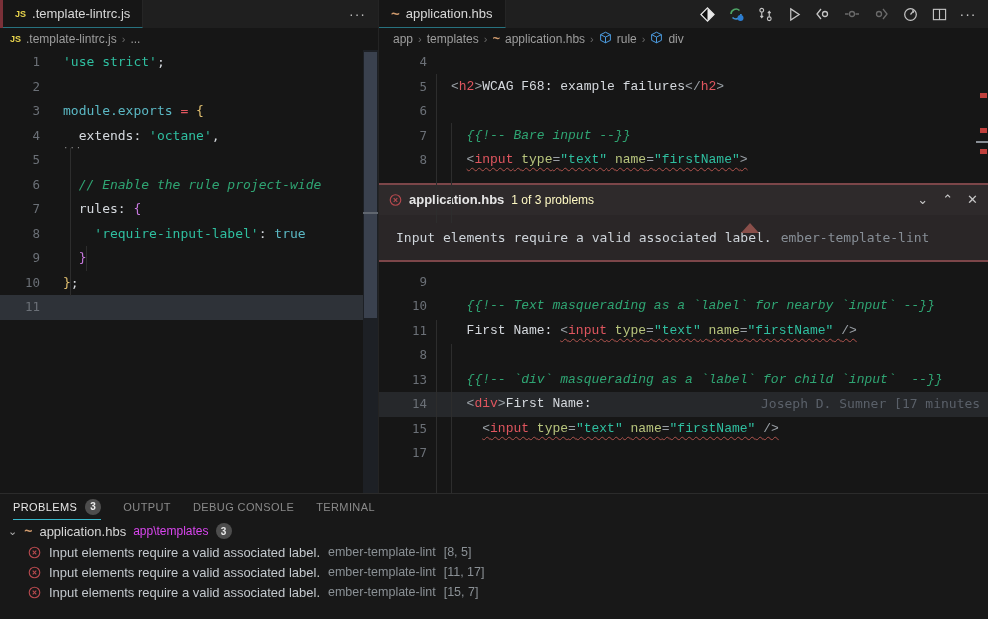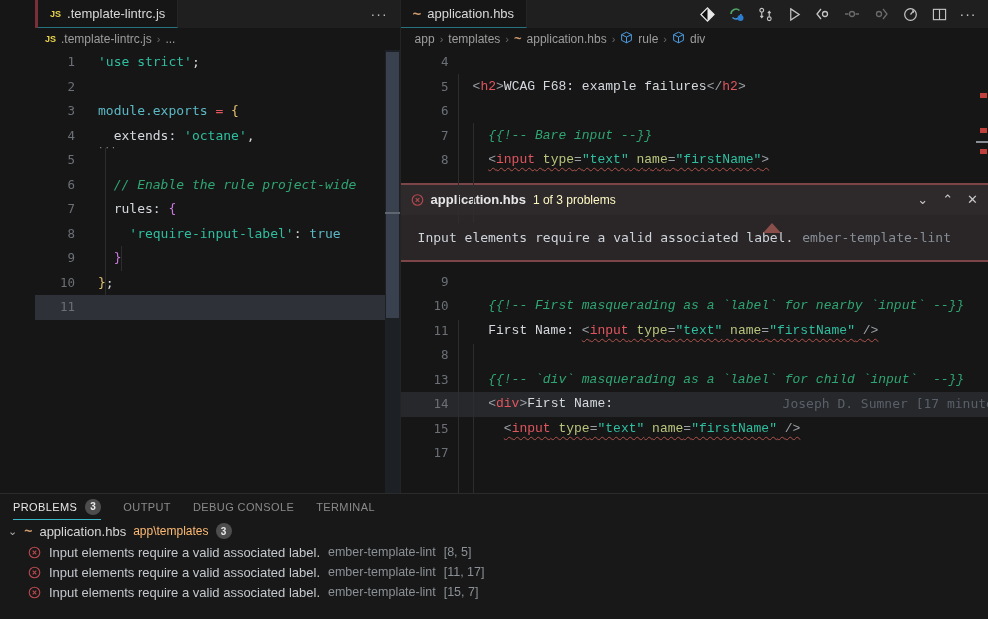--- a/index.html
+++ b/index.html
@@ -1,19 +1,19 @@
 <!DOCTYPE html>
 <html><head>
 <meta charset="utf-8">
 <style>
   * { margin:0; padding:0; box-sizing:border-box; }
   html,body { width:988px; height:619px; overflow:hidden; background:#111; }
   body { font-family:"Liberation Sans", sans-serif; color:#ccc; }
   .wb { width:988px; height:619px; display:flex; flex-direction:column; background:#161616; }
-  .editors { display:flex; height:493px;padding-left:35px; }
+  .editors { display:flex; height:493px; }
   .group { display:flex; flex-direction:column; position:relative; }
   .group.left { width:378px; }
   .group.right { width:610px; border-left:1px solid #242424; }
 
   
   .tabbar { height:28px; background:#1f1f1f; display:flex; align-items:stretch; position:relative; }
   .tab { display:flex; align-items:center; gap:6px; padding:0 12px; font-size:13px; color:#d8d8d8;
          background:#161616; border-right:1px solid #252525; border-bottom:1px solid #27727f; cursor:pointer; }
   .redstrip { width:3px; background:#7a3038; }
   .js-badge { font-weight:bold; font-size:9px; color:#e8d44d; letter-spacing:0; }
@@ -79,21 +79,21 @@
   
   .panel { height:126px; background:#181818; border-top:1px solid #2b2b2b; font-family:"Liberation Sans", sans-serif; }
   .ptabs { height:26px; display:flex; align-items:center; gap:22px; padding-left:13px; font-size:11px; color:#8a8a8a; }
   .ptab { cursor:pointer; letter-spacing:.4px; display:flex; align-items:center; gap:8px; height:100%; }
   .ptab.active { color:#e7e7e7; border-bottom:1.5px solid #38b7c9; }
   .badge { min-width:16px; height:16px; border-radius:9px; background:#4d4d4d; color:#eaeaea; font-size:10px;
            font-weight:bold; display:inline-flex; align-items:center; justify-content:center; padding:0 4px; }
   .tree-head { height:22px; display:flex; align-items:center; gap:7px; padding-left:8px; cursor:pointer; }
   .tree-chev { color:#b0b0b0; font-size:11px; }
   .tree-file { font-size:13px; color:#d6d6d6; }
-  .tree-path { font-size:12px; color:#fdba74; }
+  .tree-path { font-size:12px; color:#d946ef; }
   .prow { height:20px; display:flex; align-items:center; gap:8px; padding-left:28px; cursor:pointer; }
   .prow .msg { font-size:13px; color:#c3c8cd; }
   .prow .src { font-size:12.5px; color:#8b9196; }
   .prow .pos { font-size:12.5px; color:#8b9196; }
   .errico { flex:0 0 13px; }
   .icon-dim { opacity:.45; }
 </style>
 </head>
 <body>
 
@@ -250,21 +250,21 @@
             <div class="peek-body" style="font-family:'DejaVu Sans Mono', monospace;">
               <span class="peek-msg">Input elements require a valid associated label.</span>
               <span class="peek-src">ember-template-lint</span>
             </div>
           </div>
         </div>
         <div class="peek-tri"></div>
 
         <div style="margin-top:8px;">
             <div class="line"><span class="ln">9</span><span class="lc"></span></div>
-            <div class="line"><span class="ln">10</span><span class="lc"><span class="tok pln">  </span><span class="tok com">{{!-- First masquerading as a `label` for nearby `input` --}}</span></span></div>
+            <div class="line"><span class="ln">10</span><span class="lc"><span class="tok pln">  </span><span class="tok com">{{!-- Text masquerading as a `label` for nearby `input` --}}</span></span></div>
             <div class="line"><span class="ln">11</span><span class="lc"><span class="tok pln">  First Name: </span><span class="tok pun sq">&lt;</span><span class="tok red sq">input</span><span class="tok pln sq"> </span><span class="tok attr sq">type</span><span class="tok pun sq">=</span><span class="tok str sq">"text"</span><span class="tok pln sq"> </span><span class="tok attr sq">name</span><span class="tok pun sq">=</span><span class="tok str sq">"firstName"</span><span class="tok pln sq"> </span><span class="tok pun sq">/&gt;</span></span></div>
             <div class="line"><span class="ln">8</span><span class="lc"></span></div>
             <div class="line"><span class="ln">13</span><span class="lc"><span class="tok pln">  </span><span class="tok com">{{!-- `div` masquerading as a `label` for child `input`  --}}</span></span></div>
             <div class="line hl"><span class="ln">14</span><span class="lc"><span class="tok pln">  </span><span class="tok pun">&lt;</span><span class="tok red">div</span><span class="tok pun">&gt;</span><span class="tok pln">First Name:</span></span><span class="blame">Joseph D. Sumner [17 minutes ago] • Enable</span></div>
             <div class="line"><span class="ln">15</span><span class="lc"><span class="tok pln">    </span><span class="tok pun sq">&lt;</span><span class="tok red sq">input</span><span class="tok pln sq"> </span><span class="tok attr sq">type</span><span class="tok pun sq">=</span><span class="tok str sq">"text"</span><span class="tok pln sq"> </span><span class="tok attr sq">name</span><span class="tok pun sq">=</span><span class="tok str sq">"firstName"</span><span class="tok pln sq"> </span><span class="tok pun sq">/&gt;</span></span></div>
             <div class="line"><span class="ln">17</span><span class="lc"></span></div>
           </div>
 
         <div class="guide" style="left:57px; top:24px; height:149px;"></div>
         <div class="guide" style="left:72px; top:73px; height:100px;"></div>

